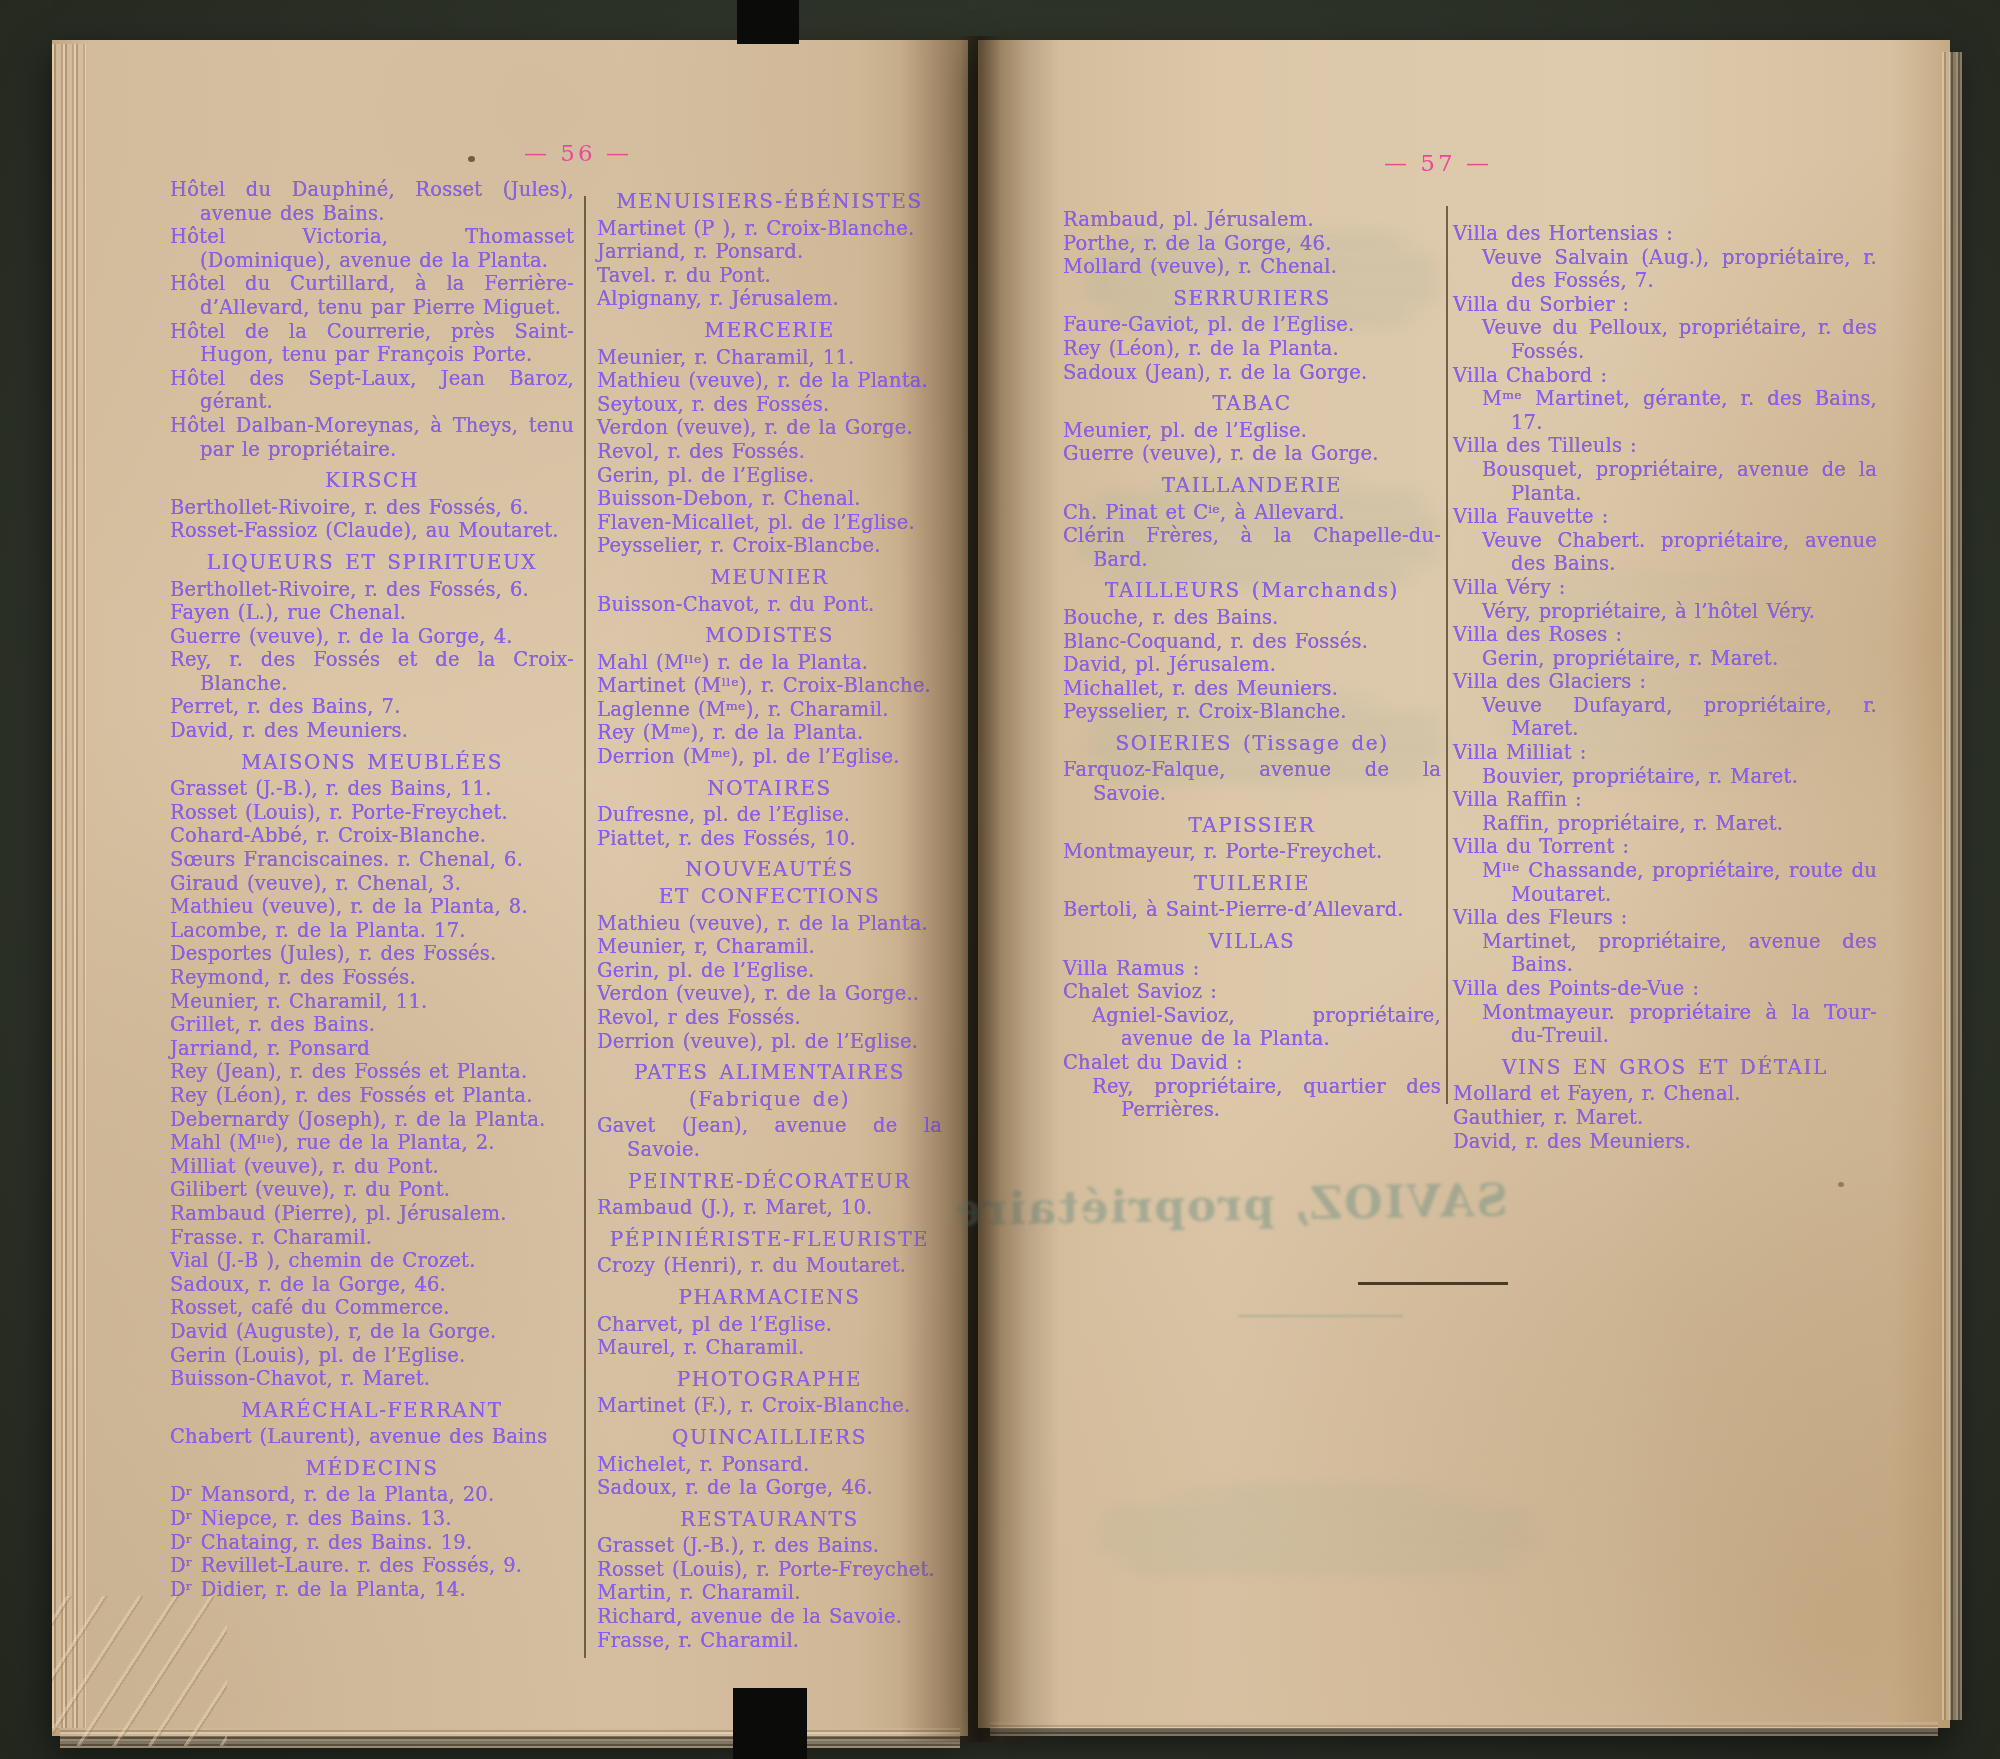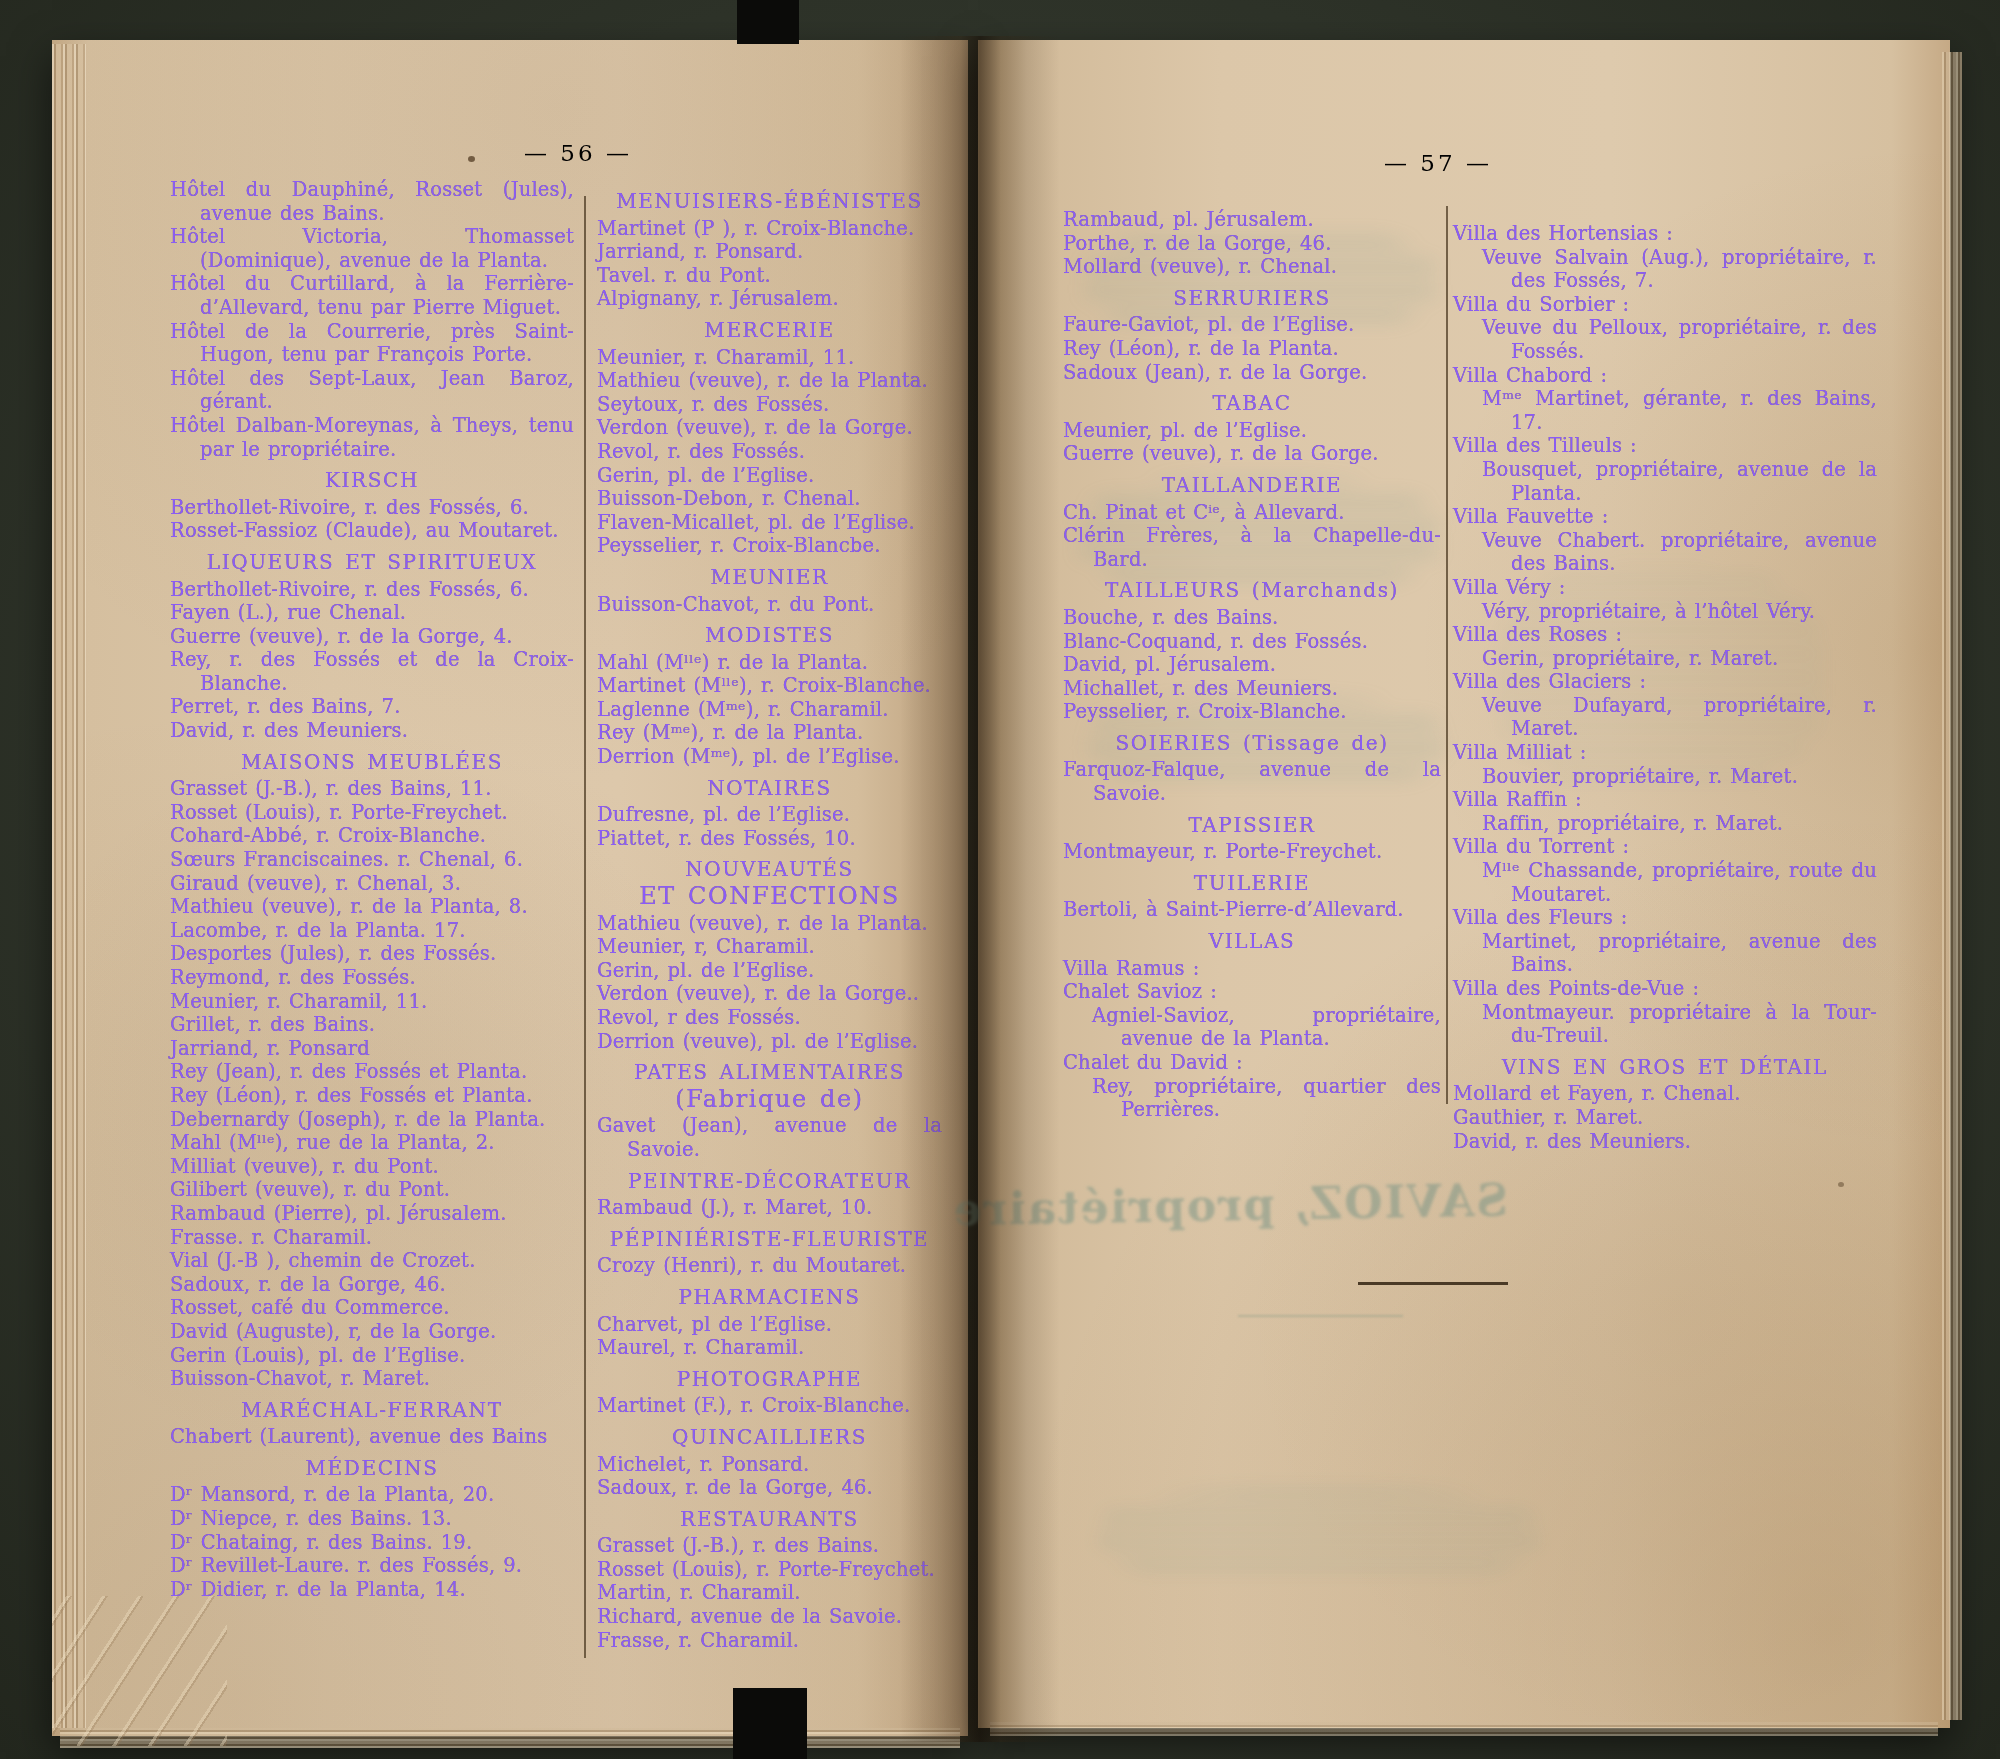--- a/index.html
+++ b/index.html
@@ -66,35 +66,35 @@
     position:absolute;left:900px;top:36px;width:160px;height:1706px;
     background:linear-gradient(90deg, rgba(60,40,18,0) 0%, rgba(55,36,16,.30) 38%,
       rgba(25,15,6,.55) 50%, rgba(55,36,16,.28) 63%, rgba(60,40,18,0) 100%);
     pointer-events:none;
   }
   .notch{position:absolute;background:#0b0b09;}
   #notch-top{left:737px;top:0;width:62px;height:44px;}
   #notch-bottom{left:733px;top:1688px;width:74px;height:71px;}
   .page-number{
     position:absolute;width:220px;text-align:center;
-    font-size:23px;color:#000000;letter-spacing:3px;
+    font-size:23px;color:#ec4899;letter-spacing:3px;
   }
   #pn56{left:468px;top:140px;}
   #pn57{left:1328px;top:150px;}
   .col{position:absolute;color:#8b5cf6;font-size:19.5px;line-height:23.6px;
     letter-spacing:.2px;text-shadow:0 0 .4px rgba(74,55,35,.6);}
   #c56a{left:170px;top:178px;width:404px;}
   #c56b{left:597px;top:190px;width:345px;}
   #c57a{left:1063px;top:208px;width:378px;}
   #c57b{left:1453px;top:222px;width:424px;}
   .divider{position:absolute;width:2px;background:rgba(74,55,32,.72);}
   #div56{left:584px;top:196px;height:1462px;}
   #div57{left:1446px;top:206px;height:898px;}
   .h{text-align:center;letter-spacing:1.6px;word-spacing:3px;margin:8px 0 3px;font-size:20px;}
-  .h2{text-align:center;letter-spacing:1.6px;word-spacing:3px;margin:0 0 3px;font-size:24px;}
+  .h2{text-align:center;letter-spacing:1.6px;word-spacing:3px;margin:0 0 3px;font-size:20px;}
   .col > .h:first-child{margin-top:0;}
   .e{text-align:justify;padding-left:30px;text-indent:-30px;word-spacing:1.5px;}
   .v{padding-left:0;text-indent:0;word-spacing:1.5px;}
   .d{text-align:justify;padding-left:58px;text-indent:-29px;word-spacing:1.5px;}
   .rule{position:absolute;background:#4a3a26;}
   #rule-57{left:1358px;top:1282px;width:150px;height:3px;}
   .ghost-rule{position:absolute;height:2px;background:rgba(118,146,130,.35);filter:blur(1px);}
   #grule-57{left:1238px;top:1315px;width:165px;}
   .ghost-text{
     position:absolute;left:1108px;top:1178px;width:400px;

